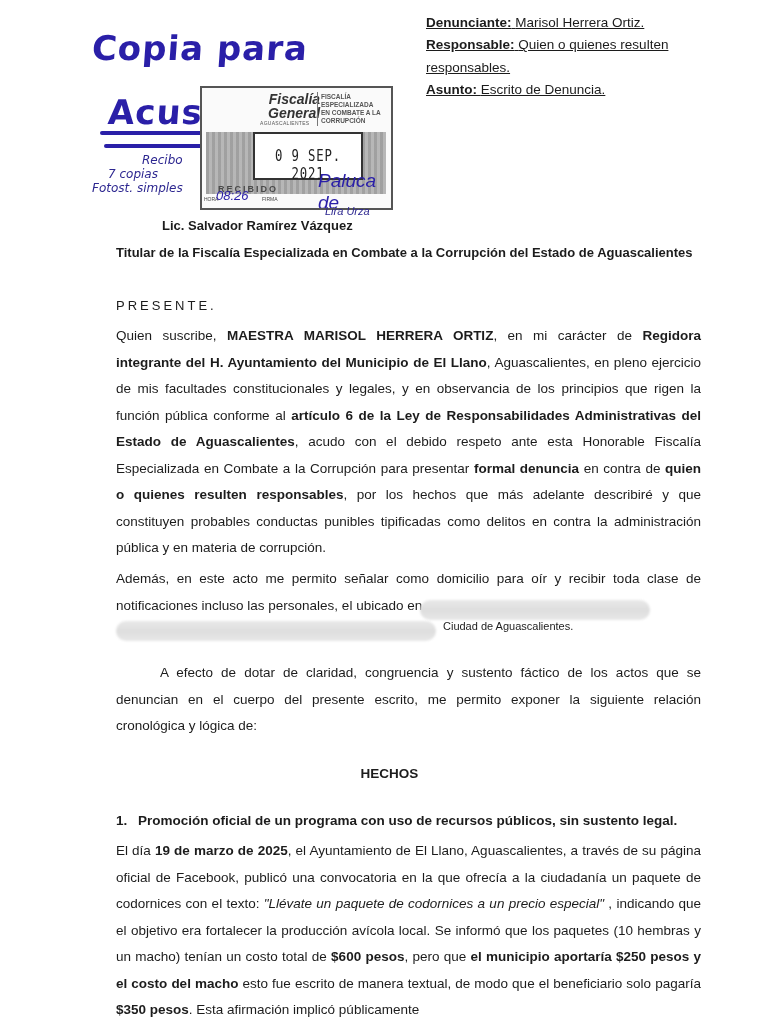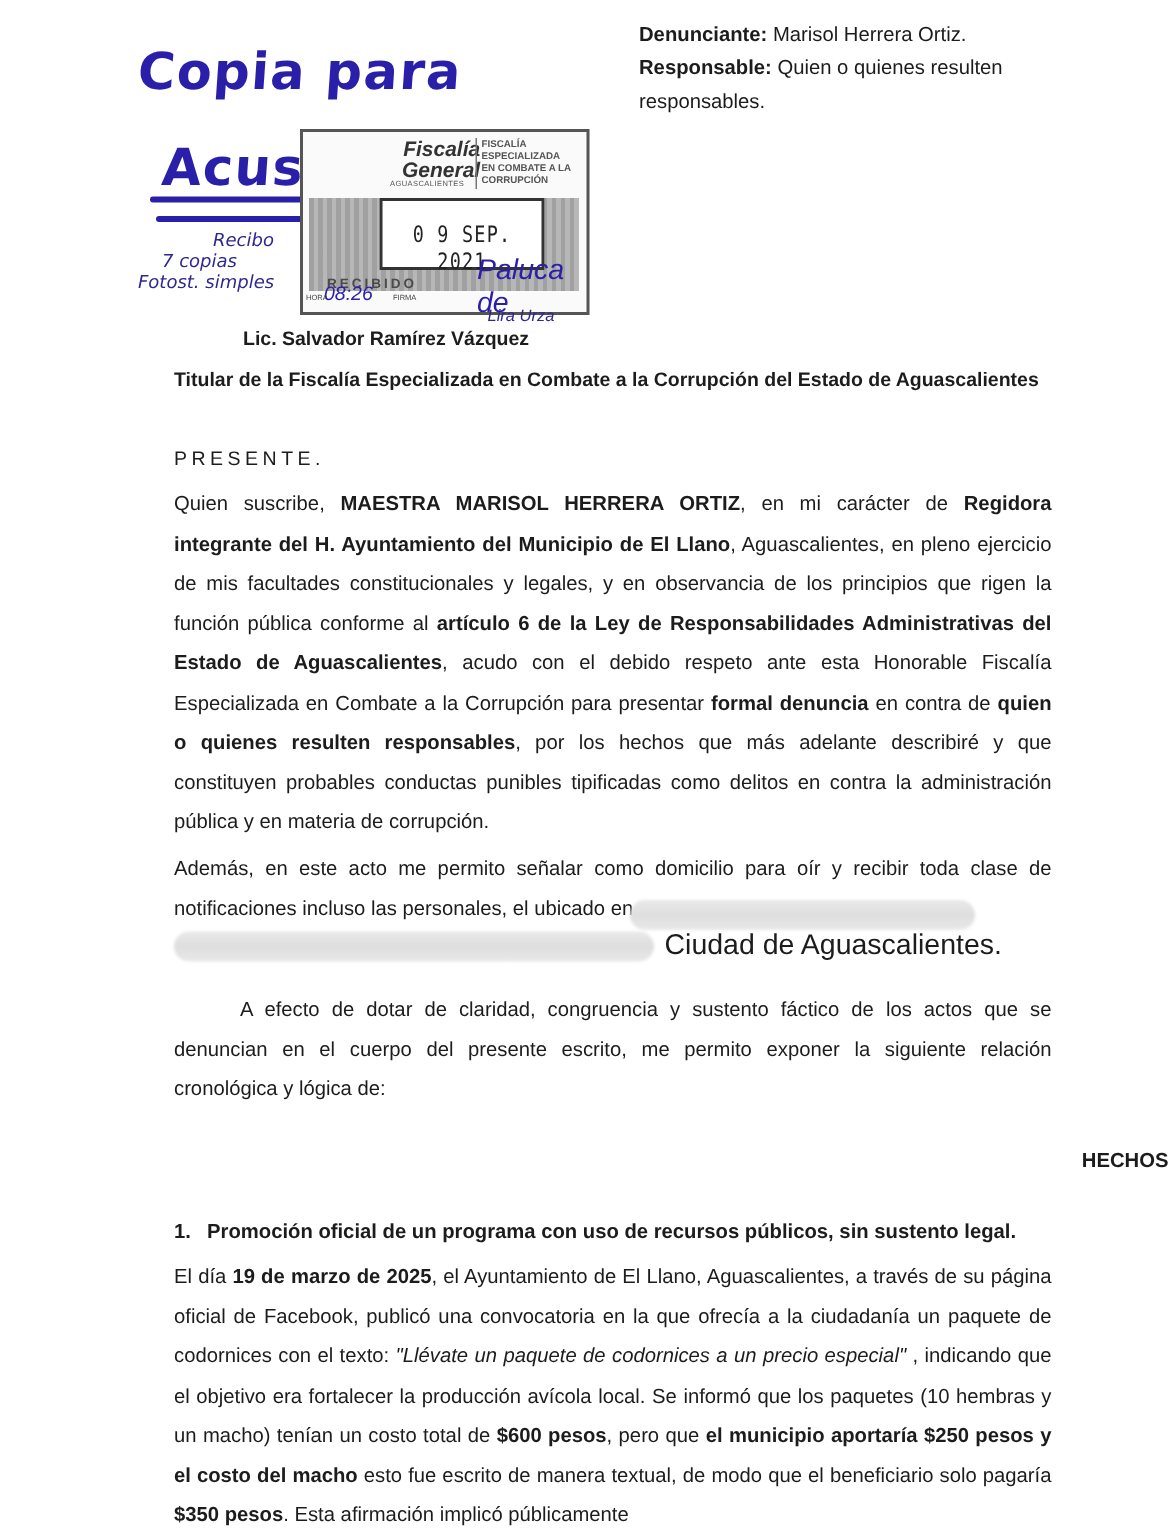--- a/index.html
+++ b/index.html
@@ -8,21 +8,21 @@
     background: #ffffff; color: #1c1c1c;
     font-family: "Liberation Sans", "DejaVu Sans", sans-serif;
   }
   .abs { position: absolute; }
   .hand { font-family: "DejaVu Sans", sans-serif; color: #2a1fa8; }
   .hand-big { font-size: 34px; font-weight: bold; letter-spacing: 1px; transform: skewX(-4deg); }
   .hand-small { font-size: 12px; font-style: italic; line-height: 14px; color: #2d2790; }
   .uline { position: absolute; height: 4px; background: #2a1fa8; border-radius: 3px; }
 
   
-  .hdr { left: 426px; top: 12px; width: 300px; font-size: 13.5px; line-height: 22.3px; }
+  .hdr { left: 426px; top: 12px; width: 300px; font-size: 13.5px; line-height: 22.3px; text-decoration: underline; }
   .hdr b { font-weight: bold; }
 
   
   .stamp { left: 200px; top: 86px; width: 193px; height: 124px; border: 2px solid #555; background: #fafafa; box-sizing: border-box; overflow: hidden; }
   .stamp-fg { position: absolute; left: 66px; top: 4px; font-size: 14px; font-weight: bold; font-style: italic; color: #333; text-align: right; line-height: 14px; }
   .stamp-fg-sub { position: absolute; left: 58px; top: 32px; font-size: 5px; color: #555; letter-spacing: .3px; }
   .stamp-sep { position: absolute; left: 115px; top: 4px; width: 1px; height: 34px; background: #777; }
   .stamp-fe { position: absolute; left: 119px; top: 5px; font-size: 6.5px; font-weight: bold; color: #555; line-height: 8px; }
   .stamp-bg { position: absolute; left: 4px; top: 44px; width: 180px; height: 62px; background: repeating-linear-gradient(90deg,#8a8a8a 0 3px,#a6a6a6 3px 6px); opacity: .8; }
   .stamp-bg-text { position: absolute; left: 16px; top: 96px; font-size: 9px; font-weight: bold; color: #4a4a4a; letter-spacing: 2px; }
@@ -35,21 +35,21 @@
   .firma-2 { left: 325px; top: 205px; font-size: 11px; color: #2d2790; font-style: italic; }
 
   
   .p { position: absolute; left: 116px; width: 585px; font-size: 13.5px; line-height: 26.5px; text-align: justify; text-align-last: auto; }
   .p b { font-weight: bold; }
   .last-left { text-align-last: left; }
   .recipient { left: 116px; top: 218px; font-size: 13px; font-weight: bold; padding-left: 46px; }
   .titular { left: 116px; top: 244px; width: 590px; font-size: 13px; font-weight: bold; line-height: 18px; text-align: justify; }
   .presente { left: 116px; top: 298px; font-size: 13px; font-weight: normal; letter-spacing: 3px; }
   .redact { position: absolute; height: 20px; background: linear-gradient(180deg,#e9e9e9,#dedede 50%,#e8e8e8); border-radius: 10px; filter: blur(1.2px); }
-  .hechos-title { left: 0; width: 779px; top: 766px; text-align: right; font-size: 13.5px; font-weight: bold; }
+  .hechos-title { left: 0; width: 779px; top: 766px; text-align: center; font-size: 13.5px; font-weight: bold; }
   .item1-title { left: 116px; top: 813px; font-size: 13.5px; font-weight: bold; }
   .item1-title .num { display: inline-block; width: 22px; }
 </style>
 </head>
 <body>
 
 <div class="abs hand hand-big" style="left:92px;top:28px;">Copia para</div>
 <div class="abs hand hand-big" style="left:108px;top:92px;">Acuse.</div>
 <div class="uline" style="left:100px;top:131px;width:104px;"></div>
 <div class="uline" style="left:104px;top:144px;width:98px;"></div>
@@ -78,36 +78,37 @@
   <div class="stamp-hora-l">HORA</div>
   <div class="stamp-hora-v">08:26</div>
   <div class="stamp-firma-l">FIRMA</div>
   <div class="stamp-firma-v">Paluca de</div>
 </div>
 <div class="abs firma-2">Lira Urza</div>
 
 <div class="abs hdr">
   <div><b>Denunciante:</b> <span>Marisol Herrera Ortiz.</span></div>
   <div><b>Responsable:</b> <span>Quien o quienes resulten responsables.</span></div>
+  <div><b>Asunto:</b> <span>Escrito de Denuncia.</span></div>
 </div>
 
 <div class="abs recipient">Lic. Salvador Ramírez Vázquez</div>
 <div class="abs titular">Titular de la Fiscalía Especializada en Combate a la Corrupción del Estado de Aguascalientes</div>
 <div class="abs presente">PRESENTE.</div>
 
 <div class="p last-left" style="top:323px;">
   <span>Quien suscribe, </span><b>MAESTRA MARISOL HERRERA ORTIZ</b><span>, en mi carácter de </span><b>Regidora integrante del H. Ayuntamiento del Municipio de El Llano</b><span>, Aguascalientes, en pleno ejercicio de mis facultades constitucionales y legales, y en observancia de los principios que rigen la función pública conforme al </span><b>artículo 6 de la Ley de Responsabilidades Administrativas del Estado de Aguascalientes</b><span>, acudo con el debido respeto ante esta Honorable Fiscalía Especializada en Combate a la Corrupción para presentar </span><b>formal denuncia</b><span> en contra de </span><b>quien o quienes resulten responsables</b><span>, por los hechos que más adelante describiré y que constituyen probables conductas punibles tipificadas como delitos en contra la administración pública y en materia de corrupción.</span>
 </div>
 
 <div class="p last-left" style="top:566px;">
   <span>Además, en este acto me permito señalar como domicilio para oír y recibir toda clase de notificaciones incluso las personales, el ubicado en</span>
 </div>
 <div class="redact" style="left:420px;top:600px;width:230px;"></div>
 <div class="redact" style="left:116px;top:621px;width:320px;"></div>
-<div class="abs" style="left:443px;top:620px;font-size:19px;">Ciudad de Aguascalientes.</div>
+<div class="abs" style="left:443px;top:620px;font-size:11px;">Ciudad de Aguascalientes.</div>
 
 <div class="p last-left" style="top:660px;text-indent:44px;">A efecto de dotar de claridad, congruencia y sustento fáctico de los actos que se denuncian en el cuerpo del presente escrito, me permito exponer la siguiente relación cronológica y lógica de:</div>
 
 <div class="abs hechos-title">HECHOS</div>
 <div class="abs item1-title">
   <span class="num">1.</span><span>Promoción oficial de un programa con uso de recursos públicos, sin sustento legal.</span>
 </div>
 <div class="p" style="top:838px;">
   <span>El día </span><b>19 de marzo de 2025</b><span>, el Ayuntamiento de El Llano, Aguascalientes, a través de su página oficial de Facebook, publicó una convocatoria en la que ofrecía a la ciudadanía un paquete de codornices con el texto:  </span><i>"Llévate un paquete de codornices a un precio especial"</i><span> , indicando que el objetivo era fortalecer la producción avícola local. Se informó que los paquetes (10 hembras y un macho) tenían un costo total de </span><b>$600 pesos</b><span>, pero que </span><b>el municipio aportaría $250 pesos y el costo del macho</b><span> esto fue escrito de manera textual, de modo que el beneficiario solo pagaría </span><b>$350 pesos</b><span>. Esta afirmación implicó públicamente</span>
 </div>

